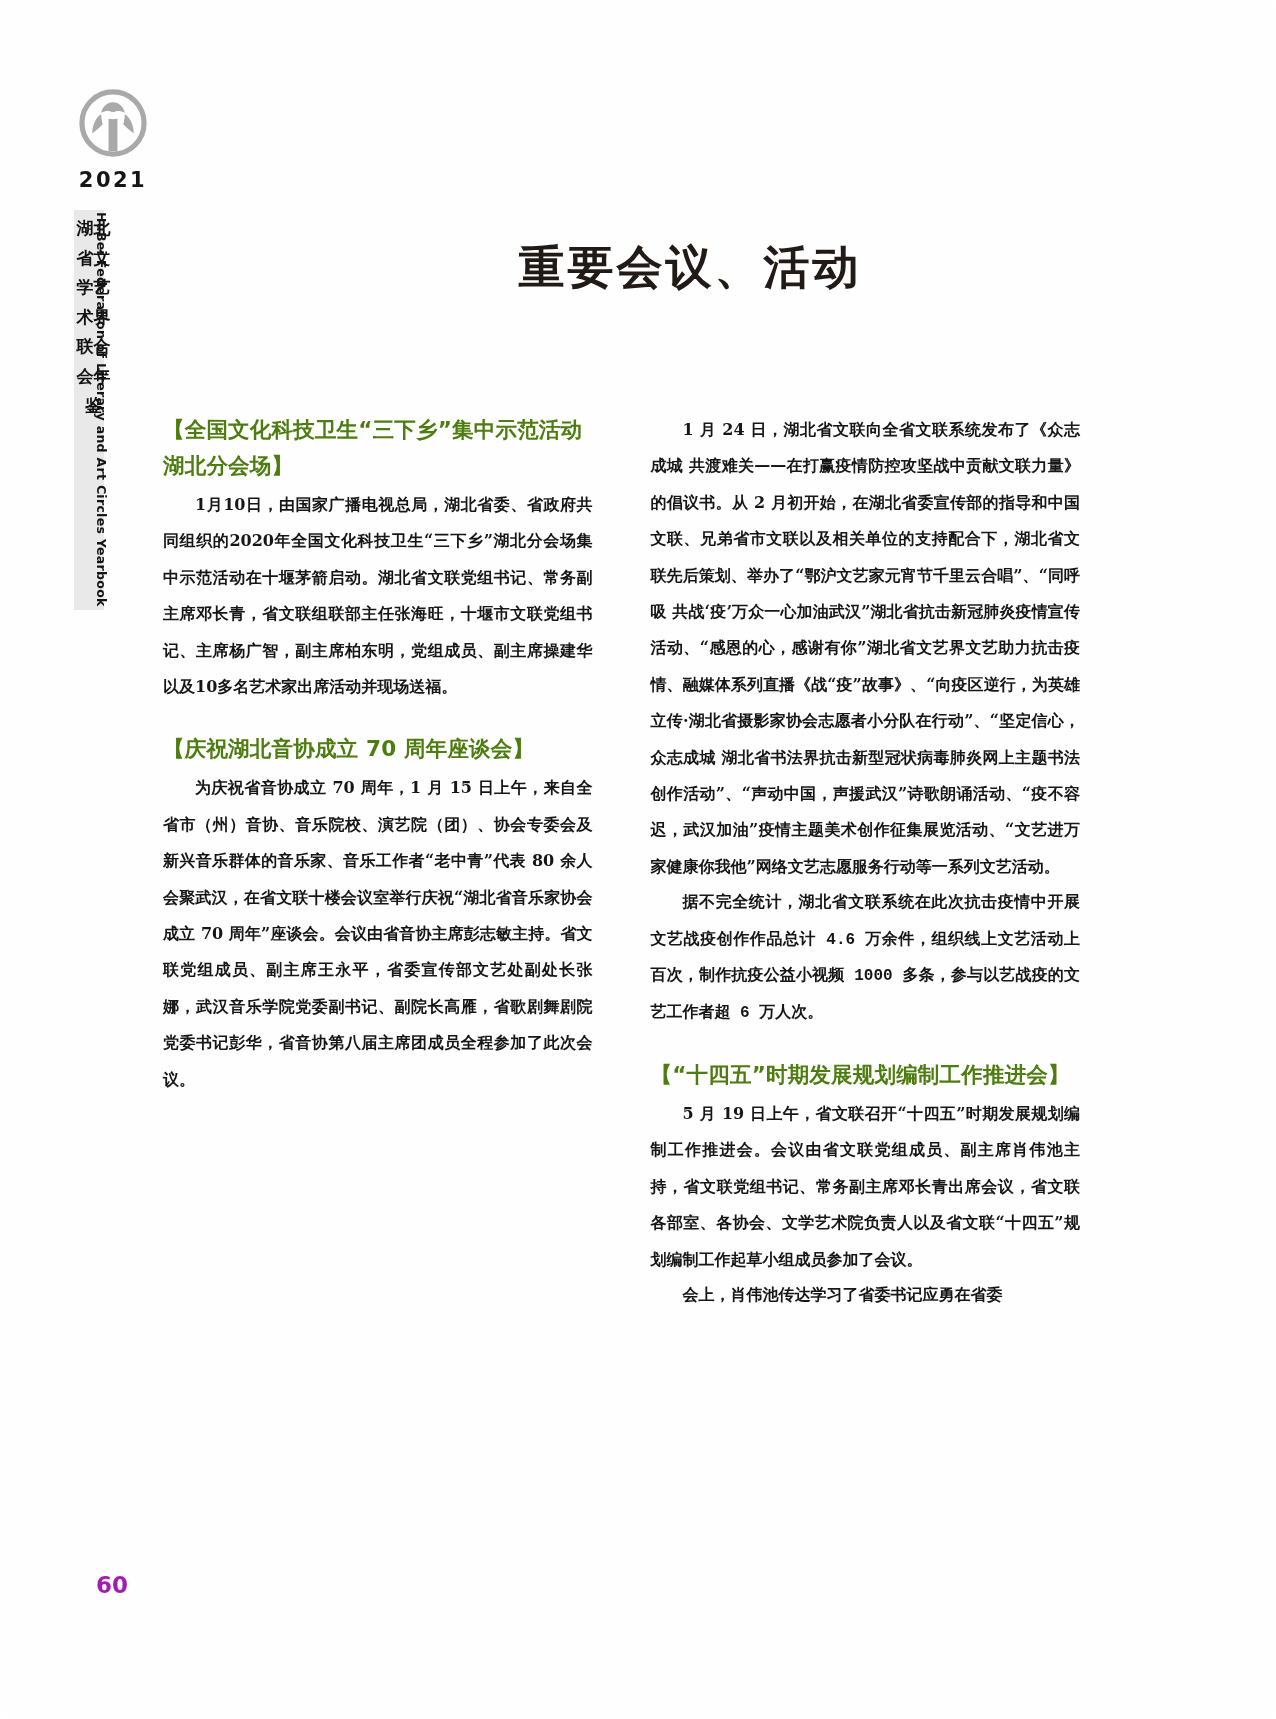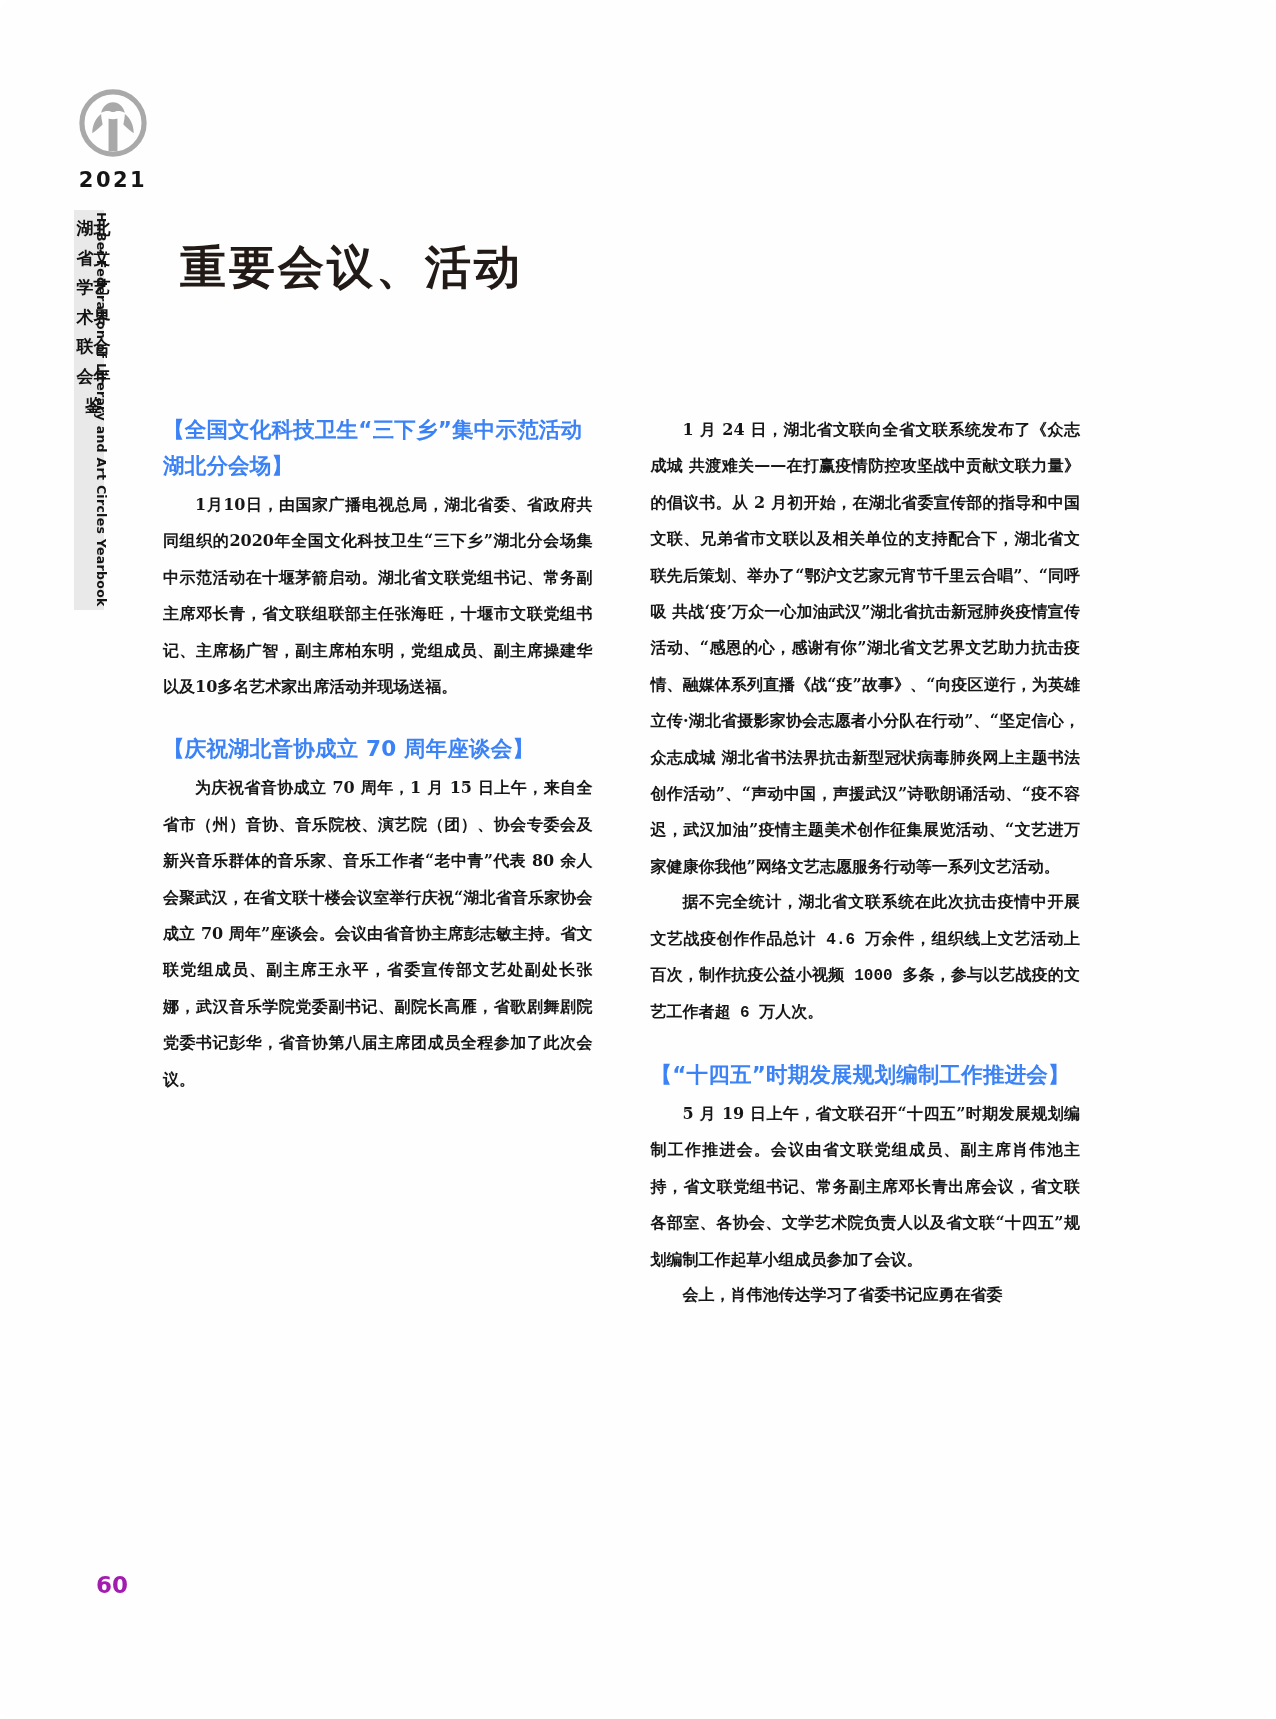--- a/index.html
+++ b/index.html
@@ -83,21 +83,21 @@
     letter-spacing: 0.3px;
     color: #141414;
     line-height: 14px;
   }
 
   
   #page-title {
     position: absolute;
     left: 180px; top: 206px;
     width: 1020px;
-    text-align: left;
+    text-align: center;
     font-family: "DejaVu Sans", sans-serif;
     font-weight: 700;
     font-size: 46px;
     letter-spacing: 3px;
     color: #221a16;
   }
 
   
   #body-cols {
     position: absolute;
@@ -111,21 +111,21 @@
     width: 430px;
   }
 
   h2.sec-head {
     margin: 0 0 3px 0;
     font-family: "DejaVu Sans", sans-serif;
     font-weight: 700;
     font-size: 21.5px;
     line-height: 36px;
     letter-spacing: 0.2px;
-    color: #3b82f6;
+    color: #4d7c0f;
   }
   .sec + .sec { margin-top: 26px; }
   .sec:first-child { margin-top: 0; }
 
   p.para {
     margin: 0;
     font-family: "DejaVu Serif", "Liberation Serif", serif;
     font-weight: 700;
     font-size: 16px;
     line-height: 36.4px;

